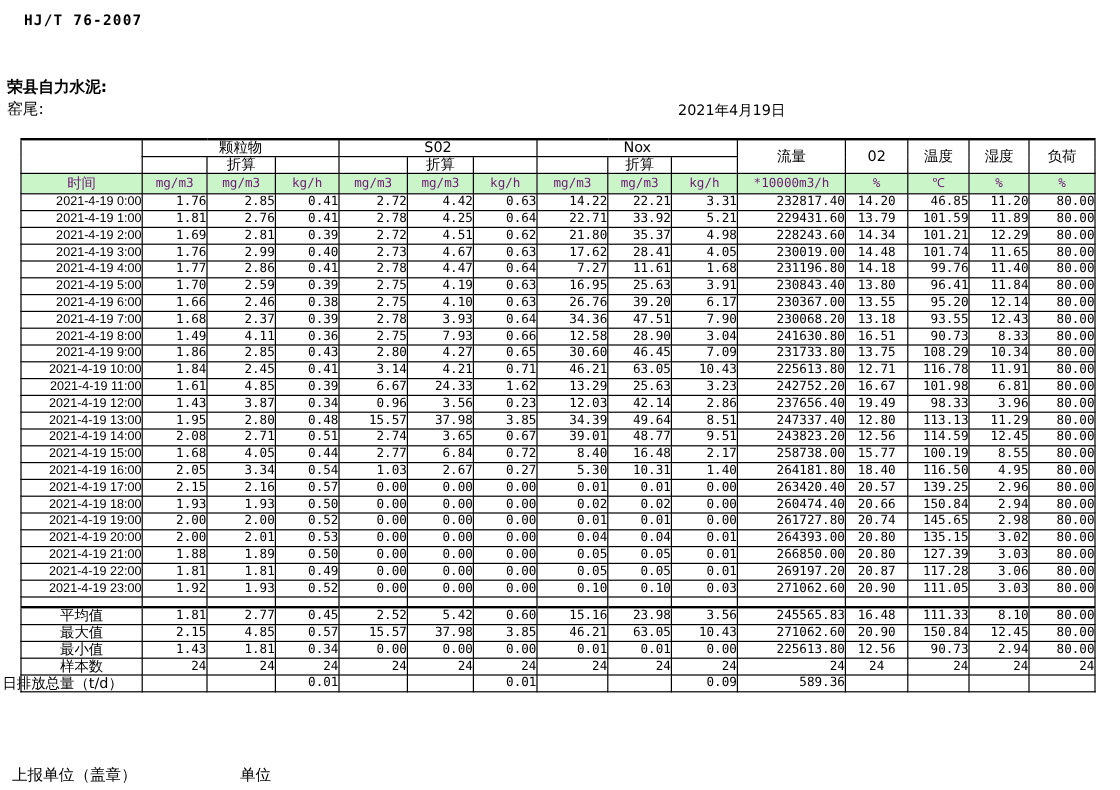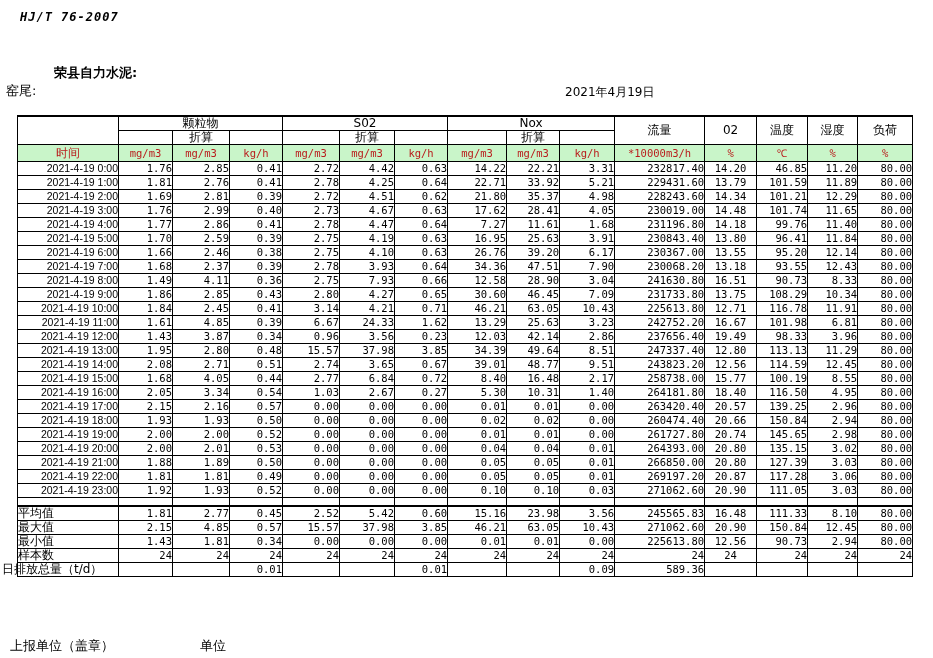--- a/index.html
+++ b/index.html
@@ -1,40 +1,40 @@
 <!DOCTYPE html>
 <html><head>
 <meta charset="utf-8">
 <style>
   html,body { margin:0; padding:0; background:#ffffff; }
   body { width:933px; height:658px; font-family:"DejaVu Sans", sans-serif; color:#000; }
   .page { position:relative; width:933px; height:658px; background:#fff; overflow:hidden; }
 
   .std-code { position:absolute; left:20px; top:10px; font-size:12px; font-weight:bold;
-              font-family:"DejaVu Sans Mono", monospace; letter-spacing:1px;font-style:italic; }
+              font-family:"DejaVu Sans Mono", monospace; letter-spacing:1px; }
   .title { position:absolute; left:0; top:33px; width:655px; text-align:center;
            font-size:15px; font-weight:bold; }
-  .company { position:absolute; left:6px; top:64px; font-size:13px; font-weight:bold;margin-left:48px; }
+  .company { position:absolute; left:6px; top:64px; font-size:13px; font-weight:bold; }
   .station { position:absolute; left:6px; top:82px; font-size:13px; font-weight:normal; }
   .date { position:absolute; left:565px; top:84px; font-size:12px; }
 
   table.report { position:absolute; left:17px; top:115px; width:895px;
                  border-collapse:collapse; table-layout:fixed;
                  border:1px solid #000; border-top:2px solid #000; }
   table.report td { border:1px solid #000; overflow:hidden; white-space:nowrap;
                     height:13px; line-height:13px; padding:0; }
   td.h { text-align:center; font-size:12px; }
-  tr.units td { height:16px; line-height:16px; background:#c9f5c9; color:#b91c1c; }
+  tr.units td { height:16px; line-height:16px; background:#c9f5c9; color:#701a75; }
   td.u { font-family:"DejaVu Sans Mono", monospace; font-size:10.5px; text-align:center; }
   td.num { font-family:"DejaVu Sans Mono", monospace; font-size:10.5px;
            text-align:right; padding-right:3px; }
   td.ctr { text-align:center; padding-right:0;margin-top:48px; }
   td.time { font-family:Liberation Sans, sans-serif; font-size:10.5px;
             text-align:right; padding-right:2px; }
-  td.slabel { font-size:12px; text-align:left; padding-right:2px; }
+  td.slabel { font-size:12px; text-align:center; padding-right:2px; }
   td.slabel.left { text-align:left; text-indent:-16px; overflow:visible; }
   tr.spacer td { height:7px; line-height:7px; }
   tr.spacer td { border-bottom:2px solid #000; }
 
   .foot-flow { position:absolute; left:10px; top:617px; font-size:12px; }
   .foot-unit-line { position:absolute; left:10px; top:637px; font-size:13px; }
   .foot-unit-line .unit2 { position:absolute; left:190px; top:0; white-space:nowrap; }
 </style>
 </head>
 <body>

